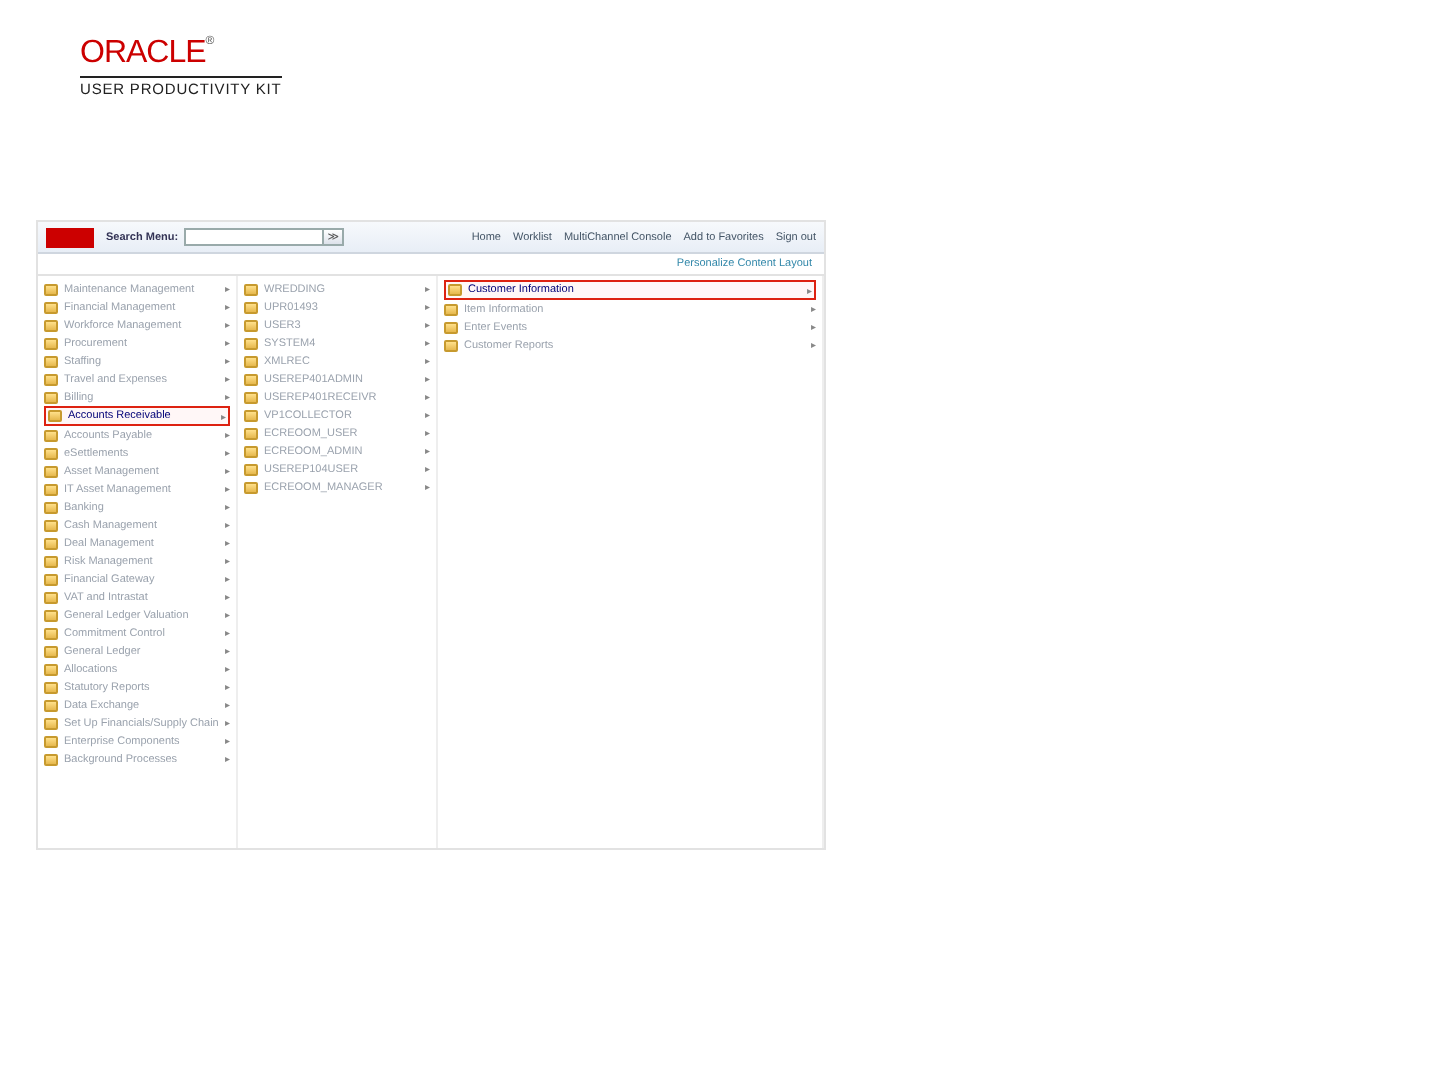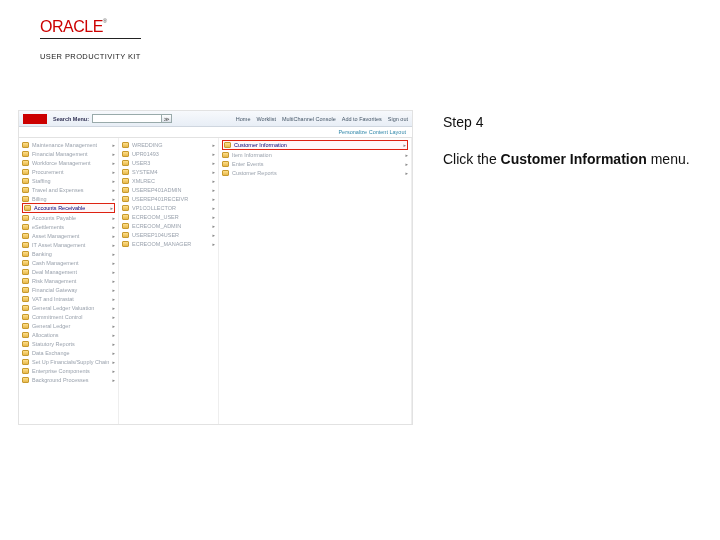--- a/index.html
+++ b/index.html
@@ -31,21 +31,21 @@
     font-size: 6px;
     color: #555;
     vertical-align: top;
   }
   .upk {
     font-size: 7.5px;
     color: #222;
     letter-spacing: 0.4px;
     border-top: 1px solid #222;
     margin-top: 2px;
-    padding-top: 13px;
+    padding-top: 1px;
   }
   .doc-title {
     font-size: 15px;
     color: #111;
   }
   .content-area {
     position: absolute;
     top: 110px;
     left: 18px;
     right: 18px;
@@ -428,20 +428,14 @@
             <div class="menu-item blurtext">
               <span class="folder-icon"></span>
               <span>Customer Reports</span>
               <span class="arrow">▸</span>
             </div>
           </div>
       </div>
     </div>
   </div>
 
-  <div class="instruction-pane">
-    <div class="step-label">Step 4</div>
-    <div class="instruction-text">
-      <span>Click the </span><span class="bold">Customer Information</span><span> menu.</span>
-    </div>
-  </div>
 
 </div>
 
 </body></html>

